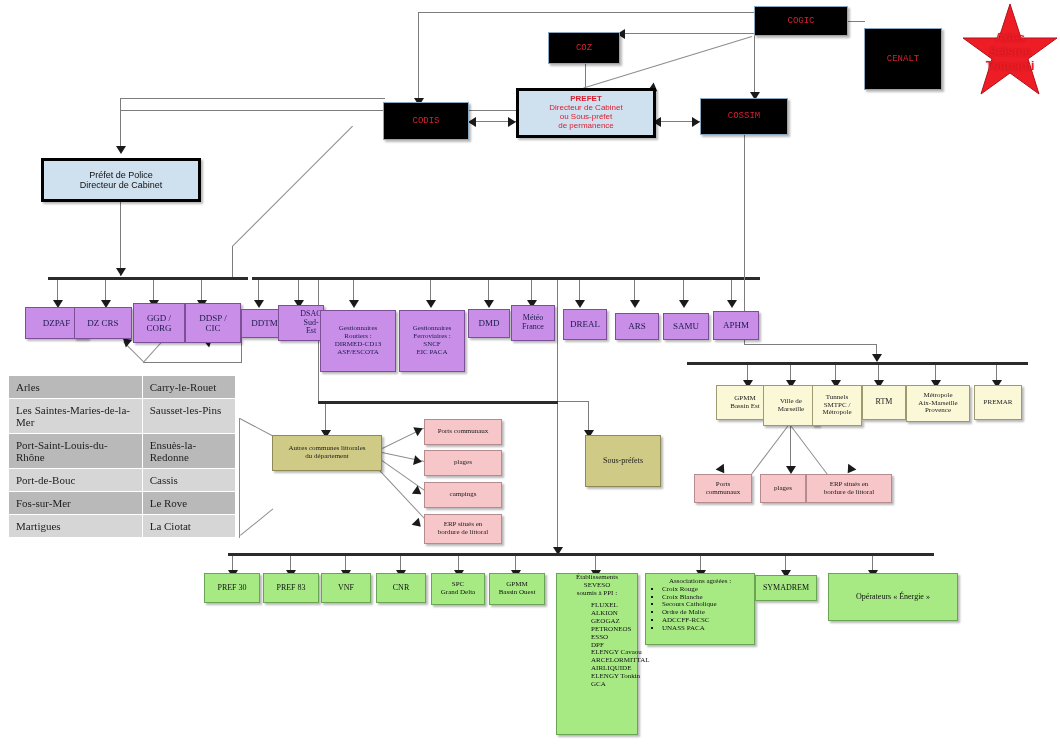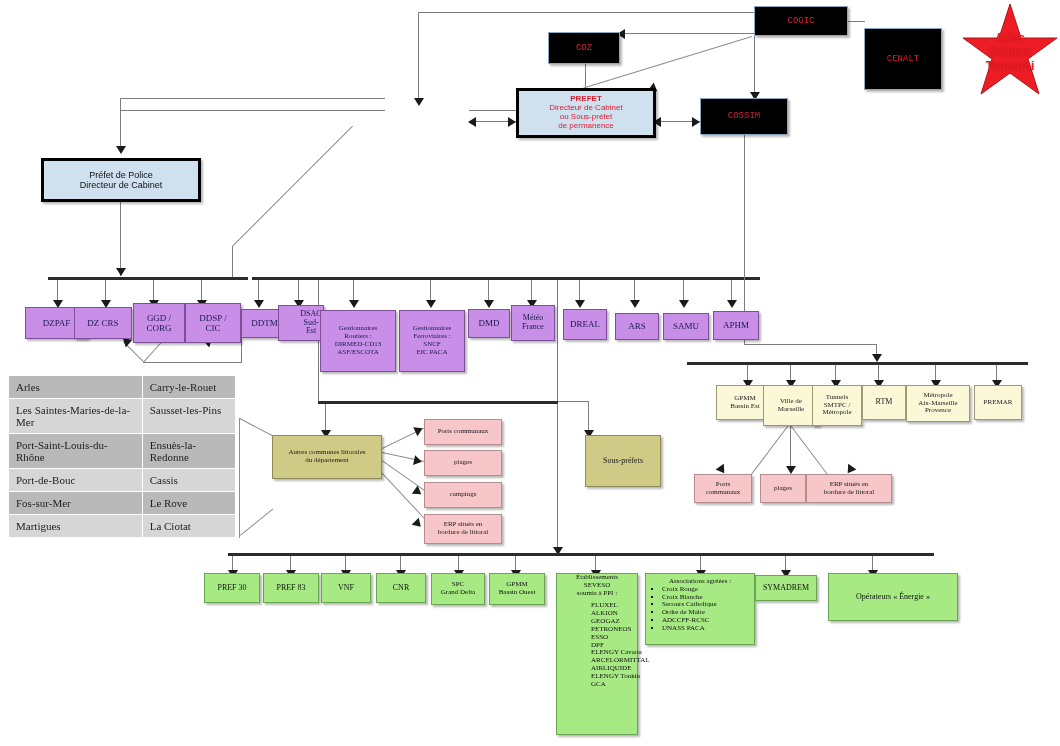--- a/index.html
+++ b/index.html
@@ -205,20 +205,23 @@
     </div>
 
   <div class="box blue" style="left:548px;top:32px;width:72px;height:32px;font-size:9px;">
     <span>COZ</span>
     </div>
 
   <div class="box blue" style="left:864px;top:28px;width:78px;height:62px;font-size:9px;">
     <span>CENALT</span>
     </div>
 
+  <div class="box blue" style="left:383px;top:102px;width:86px;height:38px;font-size:9px;">
+    <span>CODIS</span>
+    </div>
 
   <div class="box blue-dark" style="left:516px;top:88px;width:140px;height:50px;font-size:8px;">
     <span>
       <b>PREFET</b><br>
       <i style="font-style:normal">Directeur de Cabinet</i><br>
       <i style="font-style:normal">ou Sous-préfet</i><br>
       <i style="font-style:normal">de permanence</i>
     </span>
     </div>
 
@@ -318,21 +321,21 @@
 communaux</span>
     </div>
   <div class="box pink" style="left:760px;top:474px;width:46px;height:29px;font-size:7px;">
     <span style="white-space:pre-line">plages</span>
     </div>
   <div class="box pink" style="left:806px;top:474px;width:86px;height:29px;font-size:7px;">
     <span style="white-space:pre-line">ERP situés en
 bordure de littoral</span>
     </div>
 
-  <div class="box olive" style="left:272px;top:435px;width:110px;height:44px;font-size:7px;">
+  <div class="box olive" style="left:272px;top:435px;width:110px;height:36px;font-size:7px;">
     <span>
       <i style="font-style:normal">Autres communes littorales</i><br>
       <i style="font-style:normal">du département</i>
     </span>
     </div>
 
   <div class="box pink" style="left:424px;top:419px;width:78px;height:26px;font-size:7px;">
     <span style="white-space:pre-line">Ports communaux</span>
     </div>
   <div class="box pink" style="left:424px;top:450px;width:78px;height:26px;font-size:7px;">

